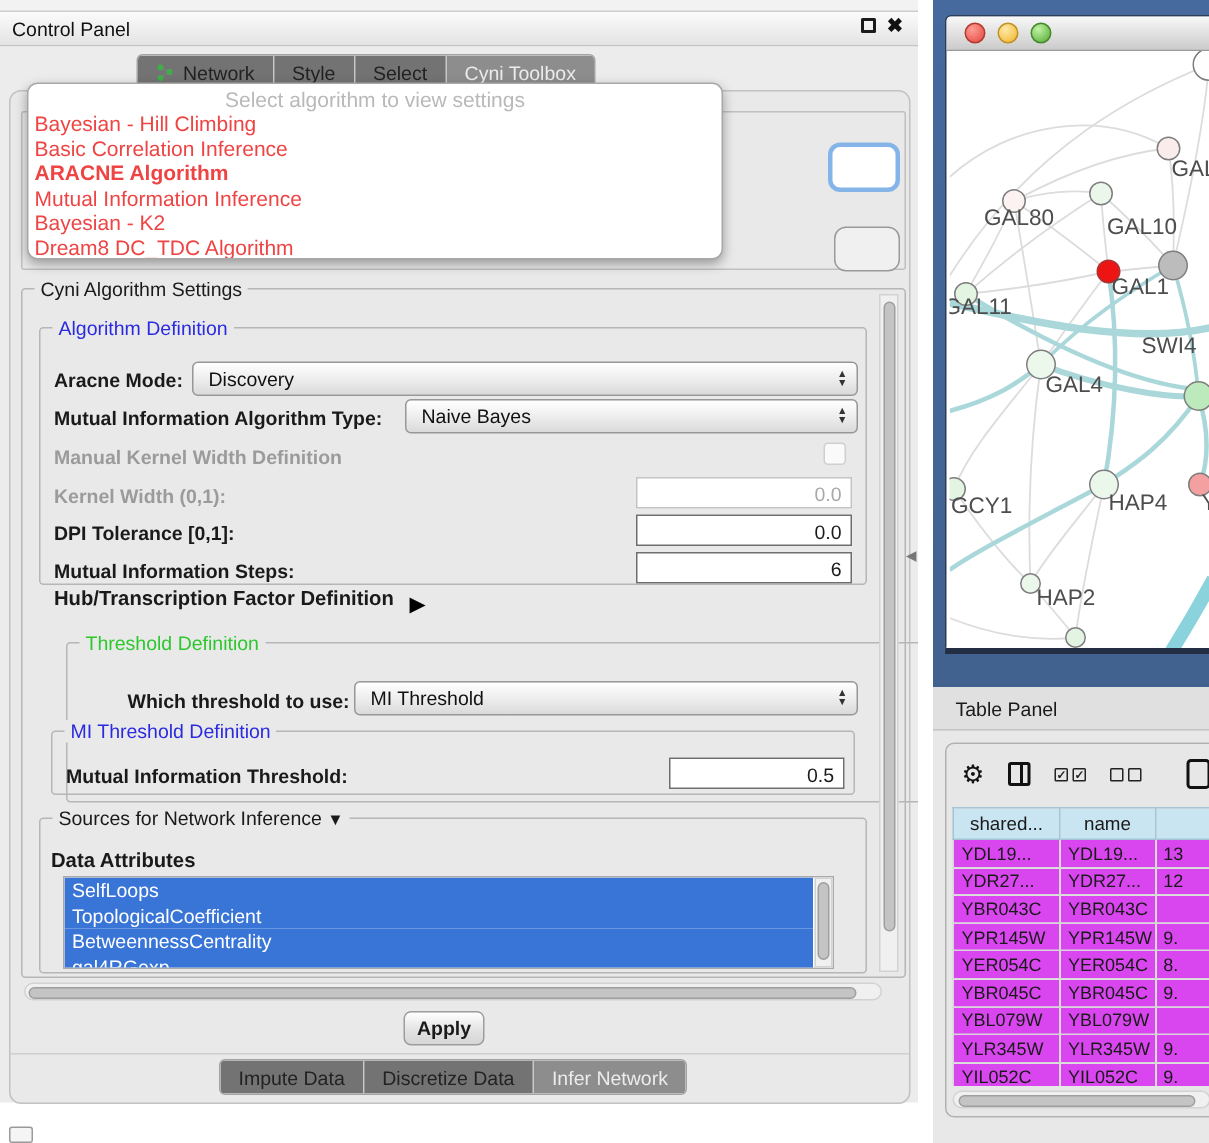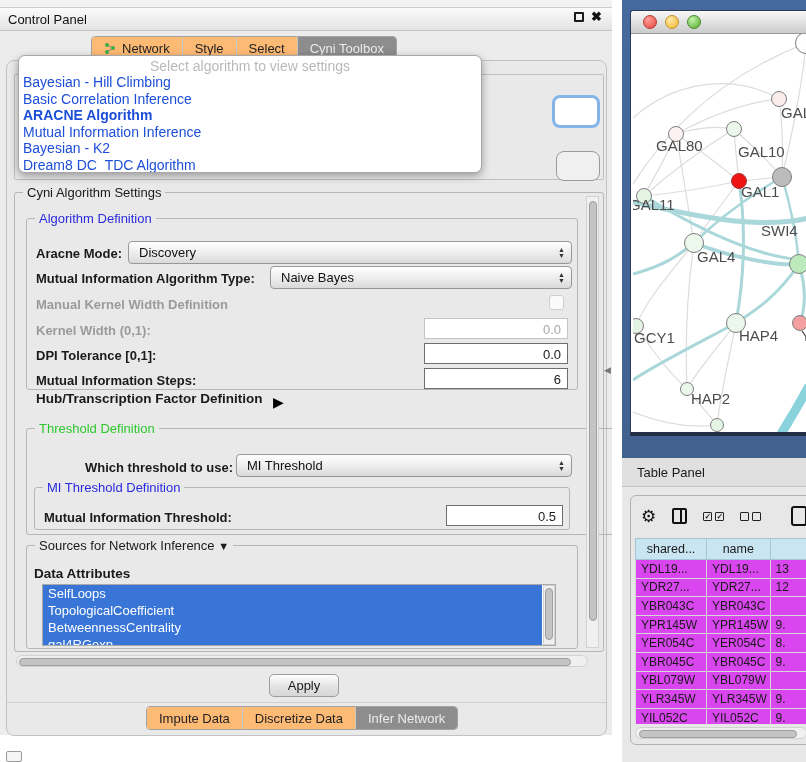--- a/index.html
+++ b/index.html
@@ -19,38 +19,38 @@
   .close-x { font-weight:bold; font-size:13px; color:#111; line-height:10px; }
 
   .panel-body { left:0; top:31px; width:612px; height:704px; background:#ececec; }
   .main-panel { left:6px; top:60px; width:601px; height:676px; background:#e9e9e9;
                 border:1px solid #c2c2c2; border-radius:8px; }
 
   
   .tabbar { top:36px; left:91px; height:24px; display:flex; border:1px solid #a3a3a3;
             border-radius:4px; overflow:hidden; background:#fcfcfc; z-index:20; }
   .tab { display:flex; align-items:center; gap:5px; padding:0 12px; font-size:13px; color:#222;
-         border-right:1px solid #c9c9c9; background:#fdba74; white-space:nowrap; }
+         border-right:1px solid #c9c9c9; background:#737373; white-space:nowrap; }
   .tab:last-child { border-right:none; }
   .tab.selected { background:#8d8d8d; color:#ececec; }
 
   
   .hidden-section { left:14px; top:74px; width:590px; height:106px; border:1px solid #c0c0c0;
                     border-radius:2px; z-index:5; }
   .combo-frag-focus { left:552px; top:95px; width:48px; height:33px; border-radius:8px;
                       border:3px solid #85b5e8; background:#fff; z-index:6; }
   .combo-frag-plain { left:556px; top:151px; width:44px; height:30px; border-radius:8px;
                       border:1px solid #9a9a9a; background:#f0f0f0; z-index:6; }
 
   
   .popup { left:18px; top:55px; width:464px; height:118px; background:#fff;
            border:1px solid #a8a8a8; border-radius:7px; box-shadow:0 3px 8px rgba(0,0,0,.35);
            z-index:50; overflow:hidden; }
   .popup .placeholder { text-align:center; color:#b9b9b9; font-size:14px; padding-top:2px; height:18px; }
-  .popup .item { font-size:14px; color:#1d4ed8; line-height:16.5px; padding-left:4px; white-space:nowrap; }
+  .popup .item { font-size:14px; color:#ef4444; line-height:16.5px; padding-left:4px; white-space:nowrap; }
   .popup .item.bold { font-weight:bold; }
 
   
   .groupbox { border:1px solid #b6b6b6; border-radius:3px; }
   .grouplabel { position:absolute; top:-8px; left:8px; background:#e9e9e9; padding:0 4px;
                 font-size:13px; white-space:nowrap; }
   .lbl-blue { color:#2a2ae0; }
   .lbl-green { color:#2ec82e; }
 
   .flabel { position:absolute; font-weight:bold; font-size:13px; white-space:nowrap; }
@@ -74,23 +74,23 @@
   .vthumb { position:absolute; background:#c4c4c4; border:1px solid #9e9e9e; border-radius:5px; }
   .htrack { position:absolute; background:#f0f0f0; border:1px solid #d2d2d2; border-radius:6px; }
   .hthumb { position:absolute; background:#c4c4c4; border:1px solid #9e9e9e; border-radius:5px; }
 
   
   .attr-list { left:42px; top:584px; width:514px; height:62px; background:#fff;
                border:1px solid #a9a9a9; overflow:hidden; }
   .attr-item { height:17px; line-height:17px; background:#3875d7; color:#fff; font-size:13px;
                padding-left:5px; margin-right:13px; }
 
-  .apply-btn { left:269px; top:674px; width:70px; height:23px; border:1px solid #9d9d9d; border-radius:5px;
+  .apply-btn { left:269px; top:674px; width:54px; height:23px; border:1px solid #9d9d9d; border-radius:5px;
                background:linear-gradient(#ffffff,#e3e3e3 55%,#d6d6d6); display:flex; align-items:center;
-               justify-content:center; font-size:13px; }
+               justify-content:center; font-size:13px;font-weight:bold; }
 
   .bottom-divider { left:7px; top:702px; width:599px; border-top:1px solid #cfcfcf; }
   .bottom-tabbar { top:706px; left:146px; height:24px; display:flex; border:1px solid #a3a3a3;
                    border-radius:4px; overflow:hidden; background:#f7f7f7; z-index:20; }
   .corner-chip { left:6px; top:751px; width:16px; height:11px; border:1px solid #9a9a9a;
                  border-radius:2px; background:#f5f5f5; }
 
   
   .gap-col { left:612px; top:0; width:10px; height:762px; background:#fff; }
   .sash-arrow { left:604px; top:365px; font-size:9px; color:#777; z-index:30; }
@@ -216,21 +216,21 @@
 
 <span class="flabel" style="left:36px; top:348px;">DPI Tolerance [0,1]:</span>
 <div class="tfield" style="left:424px; top:343px; width:144px;">0.0</div>
 
 <span class="flabel" style="left:36px; top:373px;">Mutual Information Steps:</span>
 <div class="tfield" style="left:424px; top:368px; width:144px;">6</div>
 
 <span class="flabel" style="left:36px; top:391px; font-size:13.5px;">Hub/Transcription Factor Definition</span>
 <span class="abs" style="left:273px; top:394px; font-size:14px; color:#000;">▶</span>
 
-<div class="abs groupbox" style="left:26px; top:428px; width:620px; height:107px;">
+<div class="abs groupbox" style="left:44px; top:428px; width:620px; height:107px;">
   <span class="grouplabel lbl-green">Threshold Definition</span>
 </div>
 
 <span class="flabel" style="left:85px; top:460px;">Which threshold to use:</span>
 <div class="combo" style="left:236px; top:454px; width:336px;">
   <span class="val">MI Threshold</span>
   <span class="spin">
       <span>▲</span>
       <span>▼</span>
     </span>

